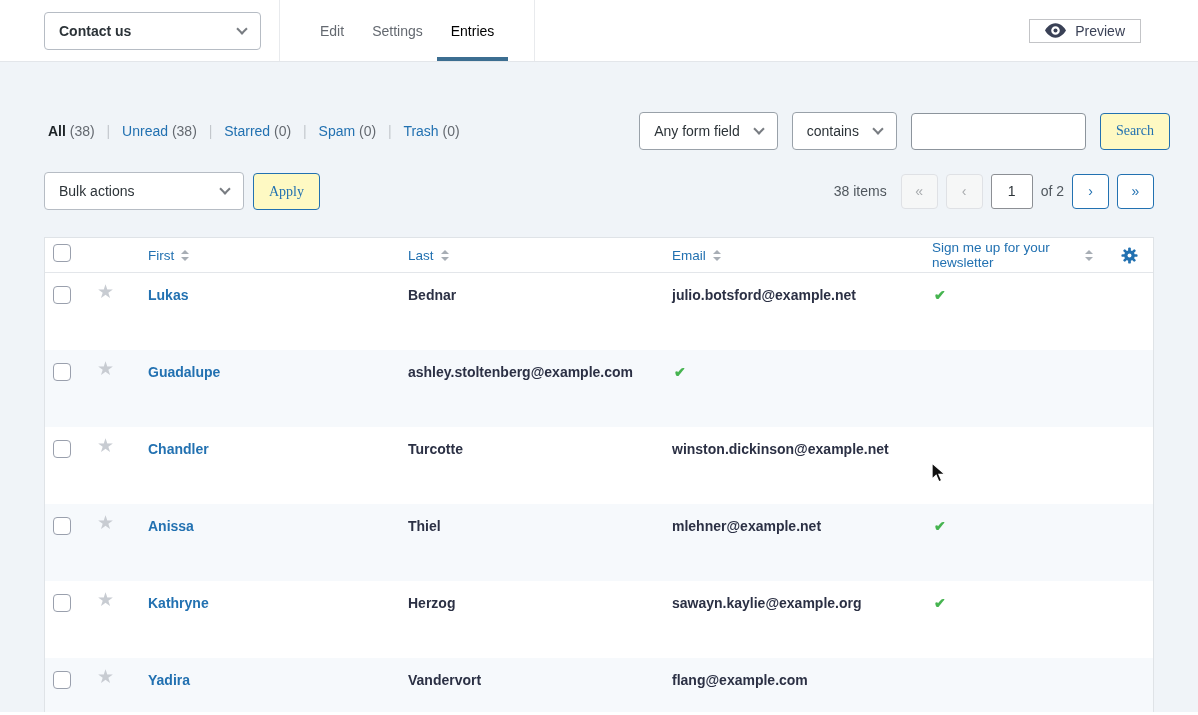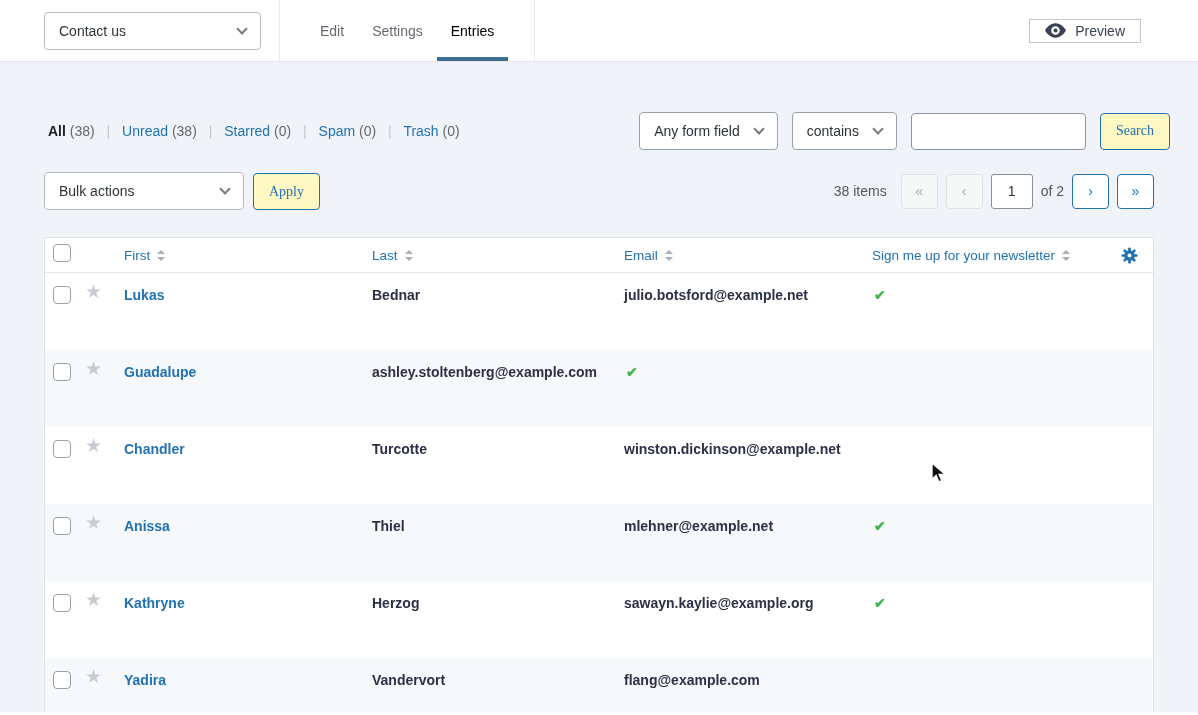--- a/index.html
+++ b/index.html
@@ -15,21 +15,21 @@
   .topbar {
     height: 62px; background:#fff; border-bottom:1px solid #e3e6ea;
     display:flex; align-items:stretch;
   }
   .form-select-area { display:flex; align-items:center; padding:0 18px 0 44px; }
   .select-box {
     height:38px; background:#fff; border:1px solid #b6bcc4; border-radius:4px;
     display:flex; align-items:center; justify-content:space-between;
     padding:0 14px; font-size:14px; color:#2c3338; cursor:pointer;
   }
-  .form-select { width:217px; font-weight:400; }
+  .form-select { width:217px; font-weight:700; }
   .chev { width:8px; height:8px; border-right:2px solid #787c82; border-bottom:2px solid #787c82;
     transform:rotate(45deg); margin-top:-4px; flex:none; }
   .tabs { display:flex; align-items:stretch; border-left:1px solid #e8eaed; border-right:1px solid #e8eaed; padding:0 26px; }
   .tab { display:flex; align-items:center; padding:4px 14px 0 14px; font-size:14px; color:#646970;
     border-bottom:4px solid transparent; cursor:pointer; }
   .tab.active { color:#000000; font-weight:500; border-bottom-color:#3c6e91; }
   .preview-wrap { margin-left:auto; display:flex; align-items:center; padding-right:57px; }
   .btn-preview {
     display:flex; align-items:center; gap:9px; height:24px; padding:4px 15px;
     background:#fff; border:1px solid #c3c4c7; border-radius:0;
@@ -68,20 +68,21 @@
   .page-input { width:42px; height:35px; text-align:center; border:1px solid #8c8f94; border-radius:3px;
     font-size:14px; color:#2c3338; background:#fff; font-family:"Liberation Sans",sans-serif; }
   
   .etable {
     margin:27px 44px 0 44px; background:#fff;
     border:1px solid #dfe3e7; border-bottom:none;
   }
   .thead, .trow {
     display:grid;
     grid-template-columns:40px 39px 248px 252px 248px 1fr 48px;
+    gap:12px;
   }
   .thead { height:35px; align-items:center; border-bottom:1px solid #e3e6ea; background:#fff; }
   .th { font-size:13.5px; color:#2271b1; display:flex; align-items:center; cursor:pointer; }
   .sort { display:inline-flex; flex-direction:column; gap:3px; margin-left:7px; }
   .sort i { display:block; width:0; height:0; border-left:4px solid transparent; border-right:4px solid transparent; }
   .sort .up { border-bottom:4px solid #a8aeb5; }
   .sort .down { border-top:4px solid #a8aeb5; }
   .cb-cell { padding-left:8px; }
   .checkbox { display:inline-block; width:18px; height:18px; background:#fff;
     border:1px solid #9aa0ad; border-radius:4px; cursor:pointer; }

